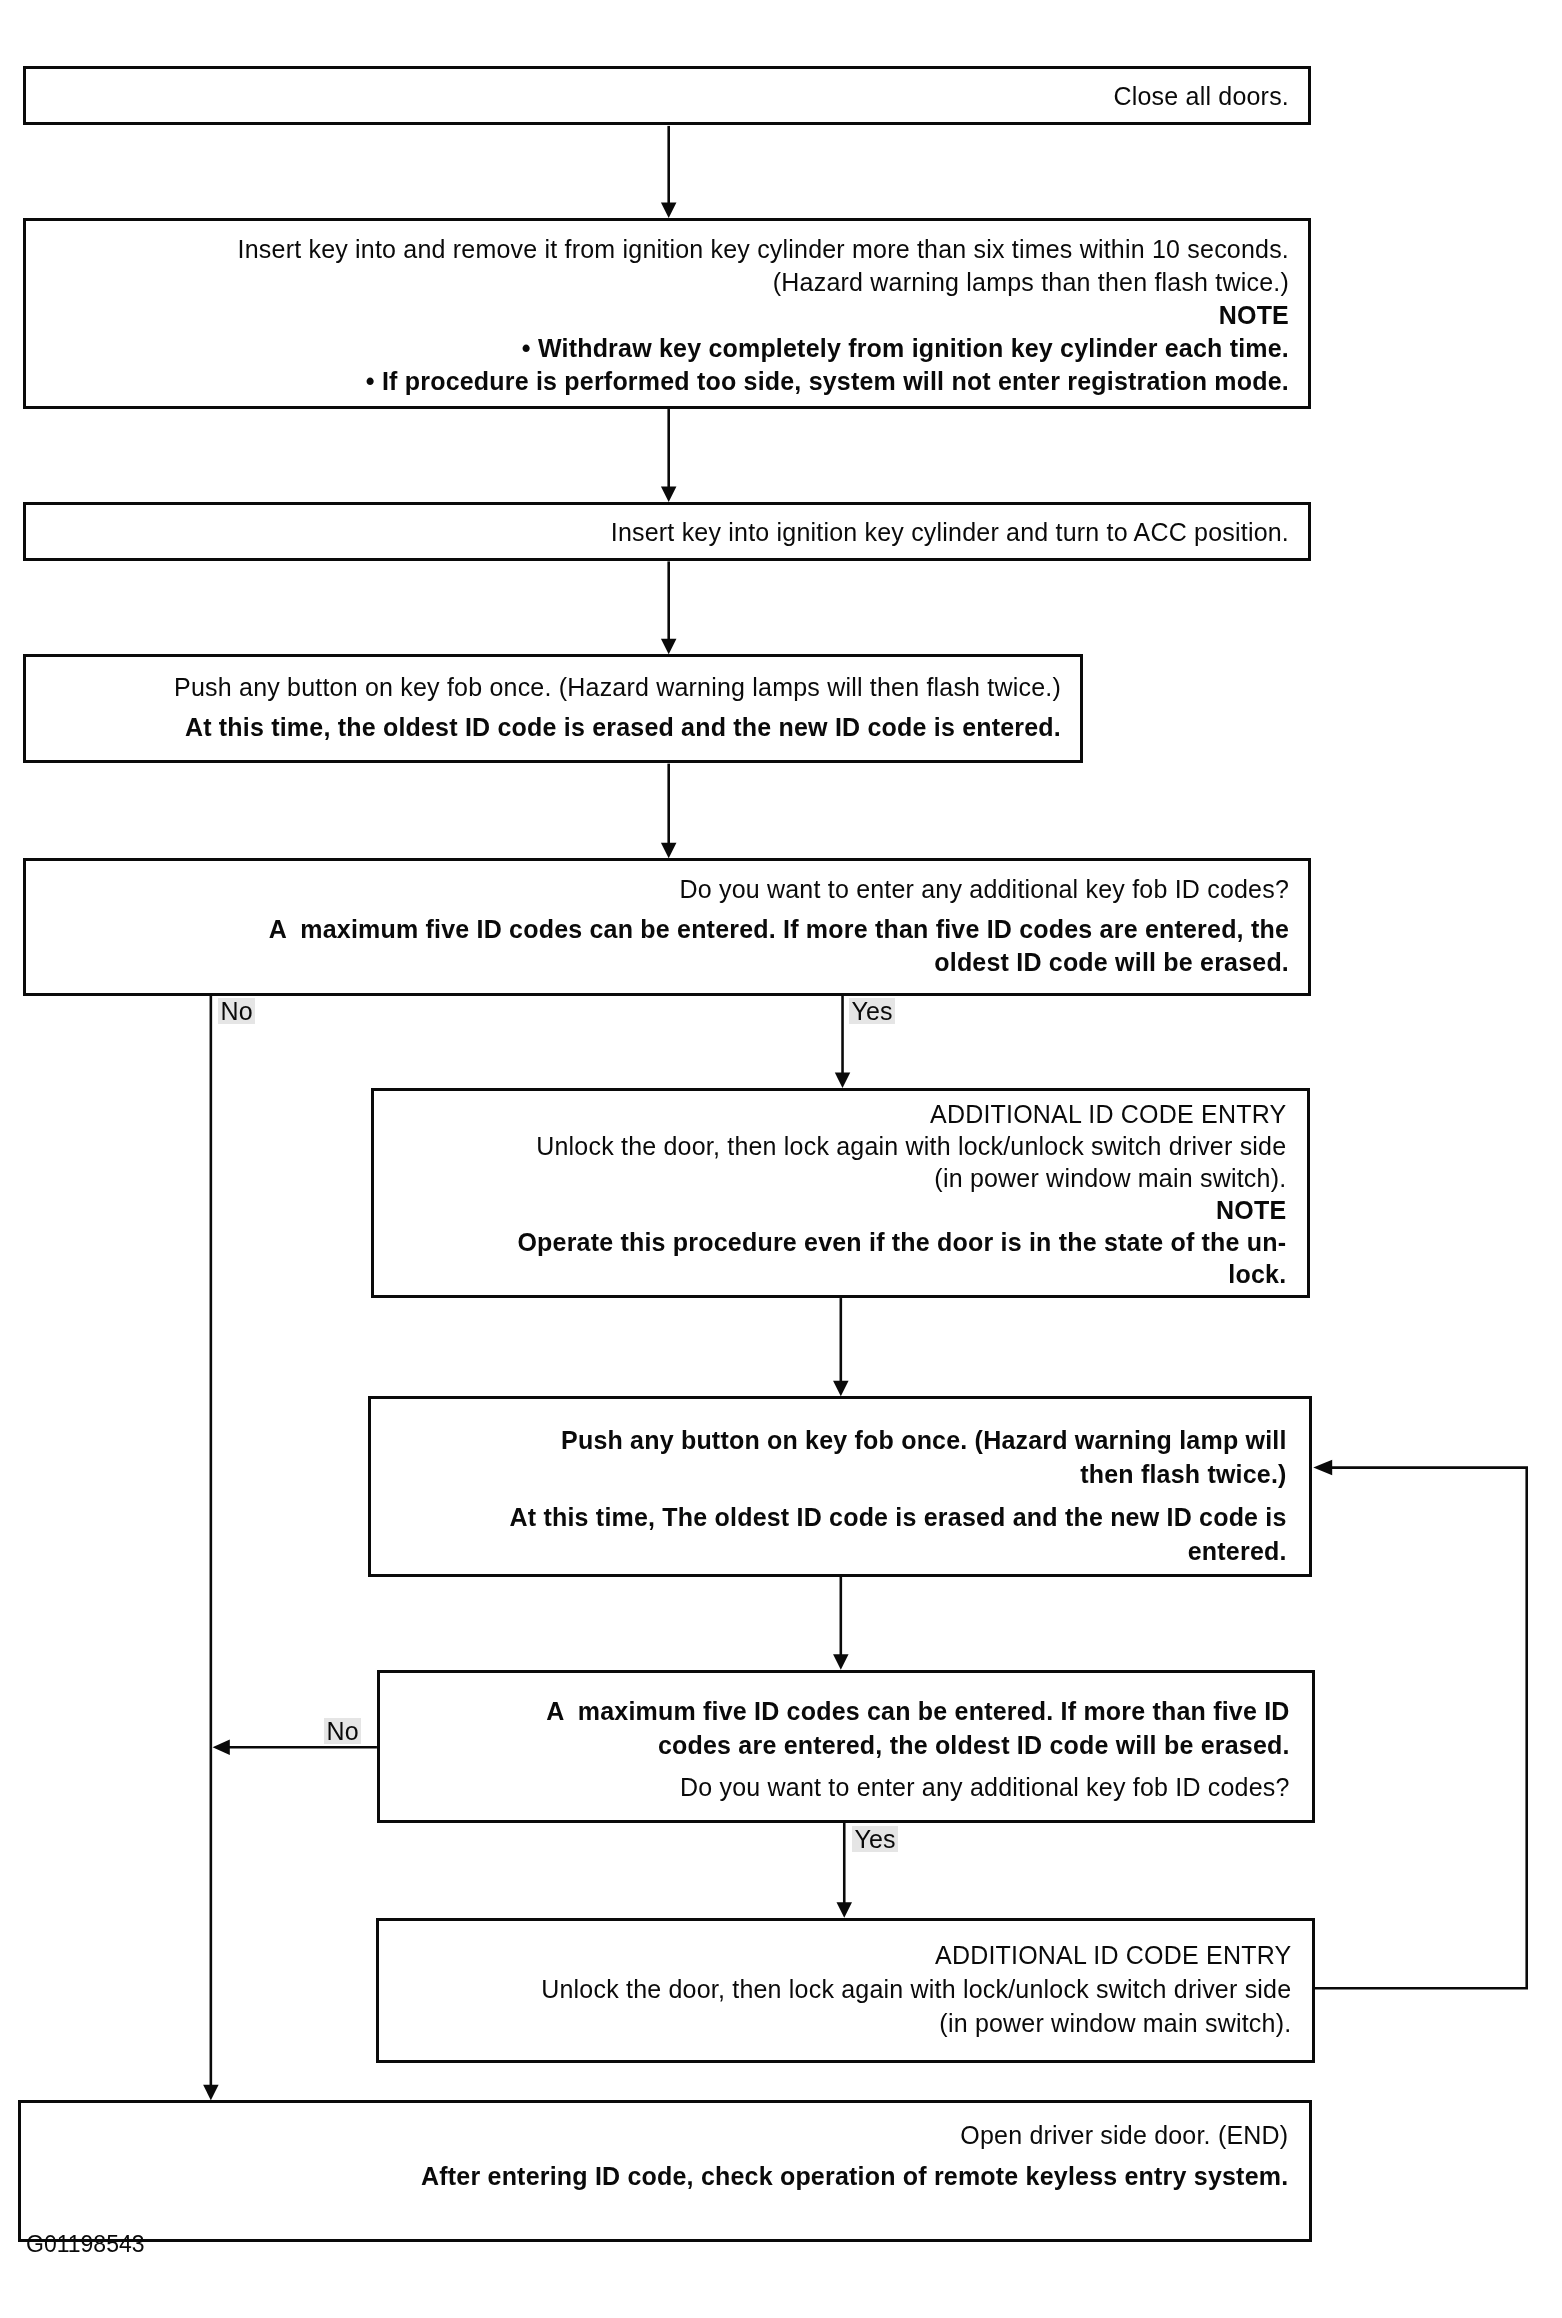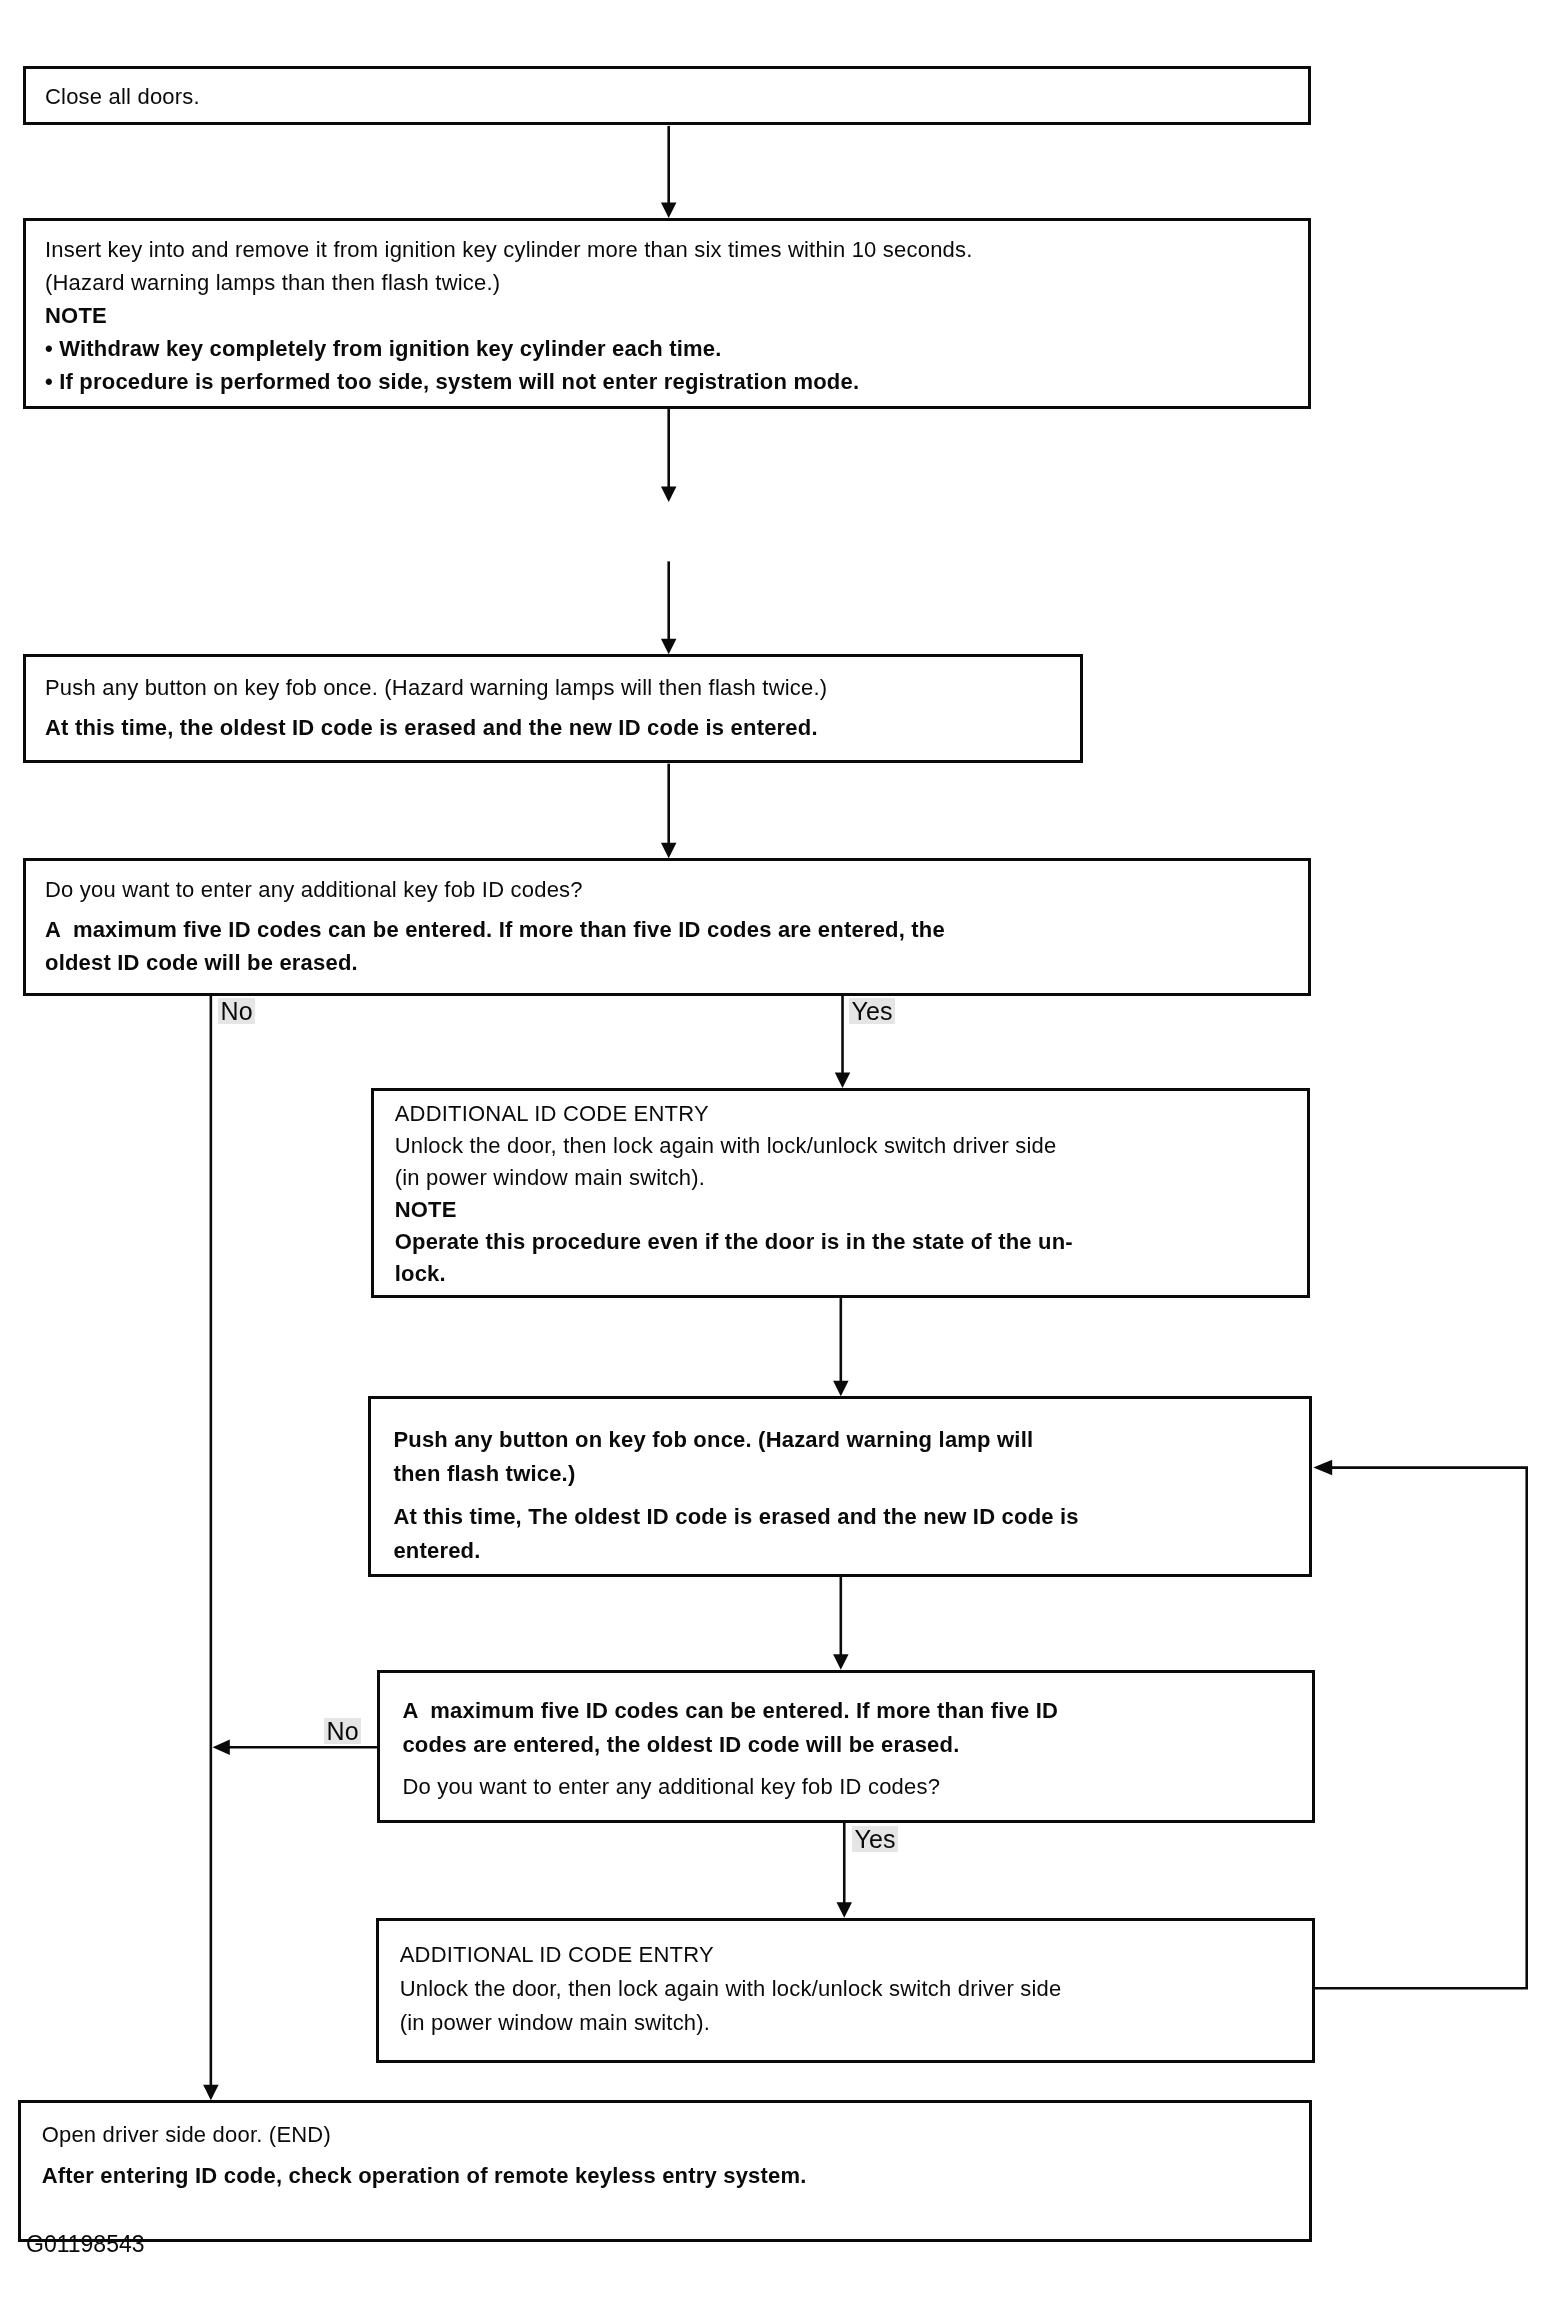--- a/index.html
+++ b/index.html
@@ -10,22 +10,23 @@
     font-family:"Liberation Sans","DejaVu Sans",sans-serif;
     color:#0a0a0a;
     overflow:hidden;
   }
   .wires{position:absolute;left:0;top:0;width:1562px;height:2319px;pointer-events:none;}
   .box{
     position:absolute;
     box-sizing:border-box;
     border:3.4px solid #0a0a0a;
     background:#ffffff;
-    font-size:22px;
+    font-size:25px;
     letter-spacing:0.2px;
+    text-align:right;
   }
   .ln{white-space:pre-wrap;line-height:33px;}
   .b{font-weight:bold;}
   .gap{margin-top:7.7px;}
 
   .b1 {left:23px;  top:66px;   width:1288px; height:59px;  padding:11.2px 19px;}
   .b2 {left:23px;  top:218px;  width:1288px; height:191px; padding:12px 19px;}
   .b3 {left:23px;  top:502px;  width:1288px; height:59px;  padding:11.2px 19px;}
   .b4 {left:23px;  top:654px;  width:1060px; height:109px; padding:13.8px 19px;}
   .b4 .gap{margin-top:6.9px;}
@@ -117,20 +118,23 @@
   </div>
 
   <div class="box b2">
     <div class="ln">Insert key into and remove it from ignition key cylinder more than six times within 10 seconds.</div>
     <div class="ln">(Hazard warning lamps than then flash twice.)</div>
     <div class="ln b">NOTE</div>
     <div class="ln b">• Withdraw key completely from ignition key cylinder each time.</div>
     <div class="ln b">• If procedure is performed too side, system will not enter registration mode.</div>
   </div>
 
+  <div class="box b3">
+    <div class="ln">Insert key into ignition key cylinder and turn to ACC position.</div>
+  </div>
 
   <div class="box b4">
     <div class="ln">Push any button on key fob once. (Hazard warning lamps will then flash twice.)</div>
     <div class="ln b gap">At this time, the oldest ID code is erased and the new ID code is entered.</div>
   </div>
 
   <div class="box b5">
     <div class="ln">Do you want to enter any additional key fob ID codes?</div>
     <div class="ln b gap">A  maximum five ID codes can be entered. If more than five ID codes are entered, the</div>
     <div class="ln b">oldest ID code will be erased.</div>

